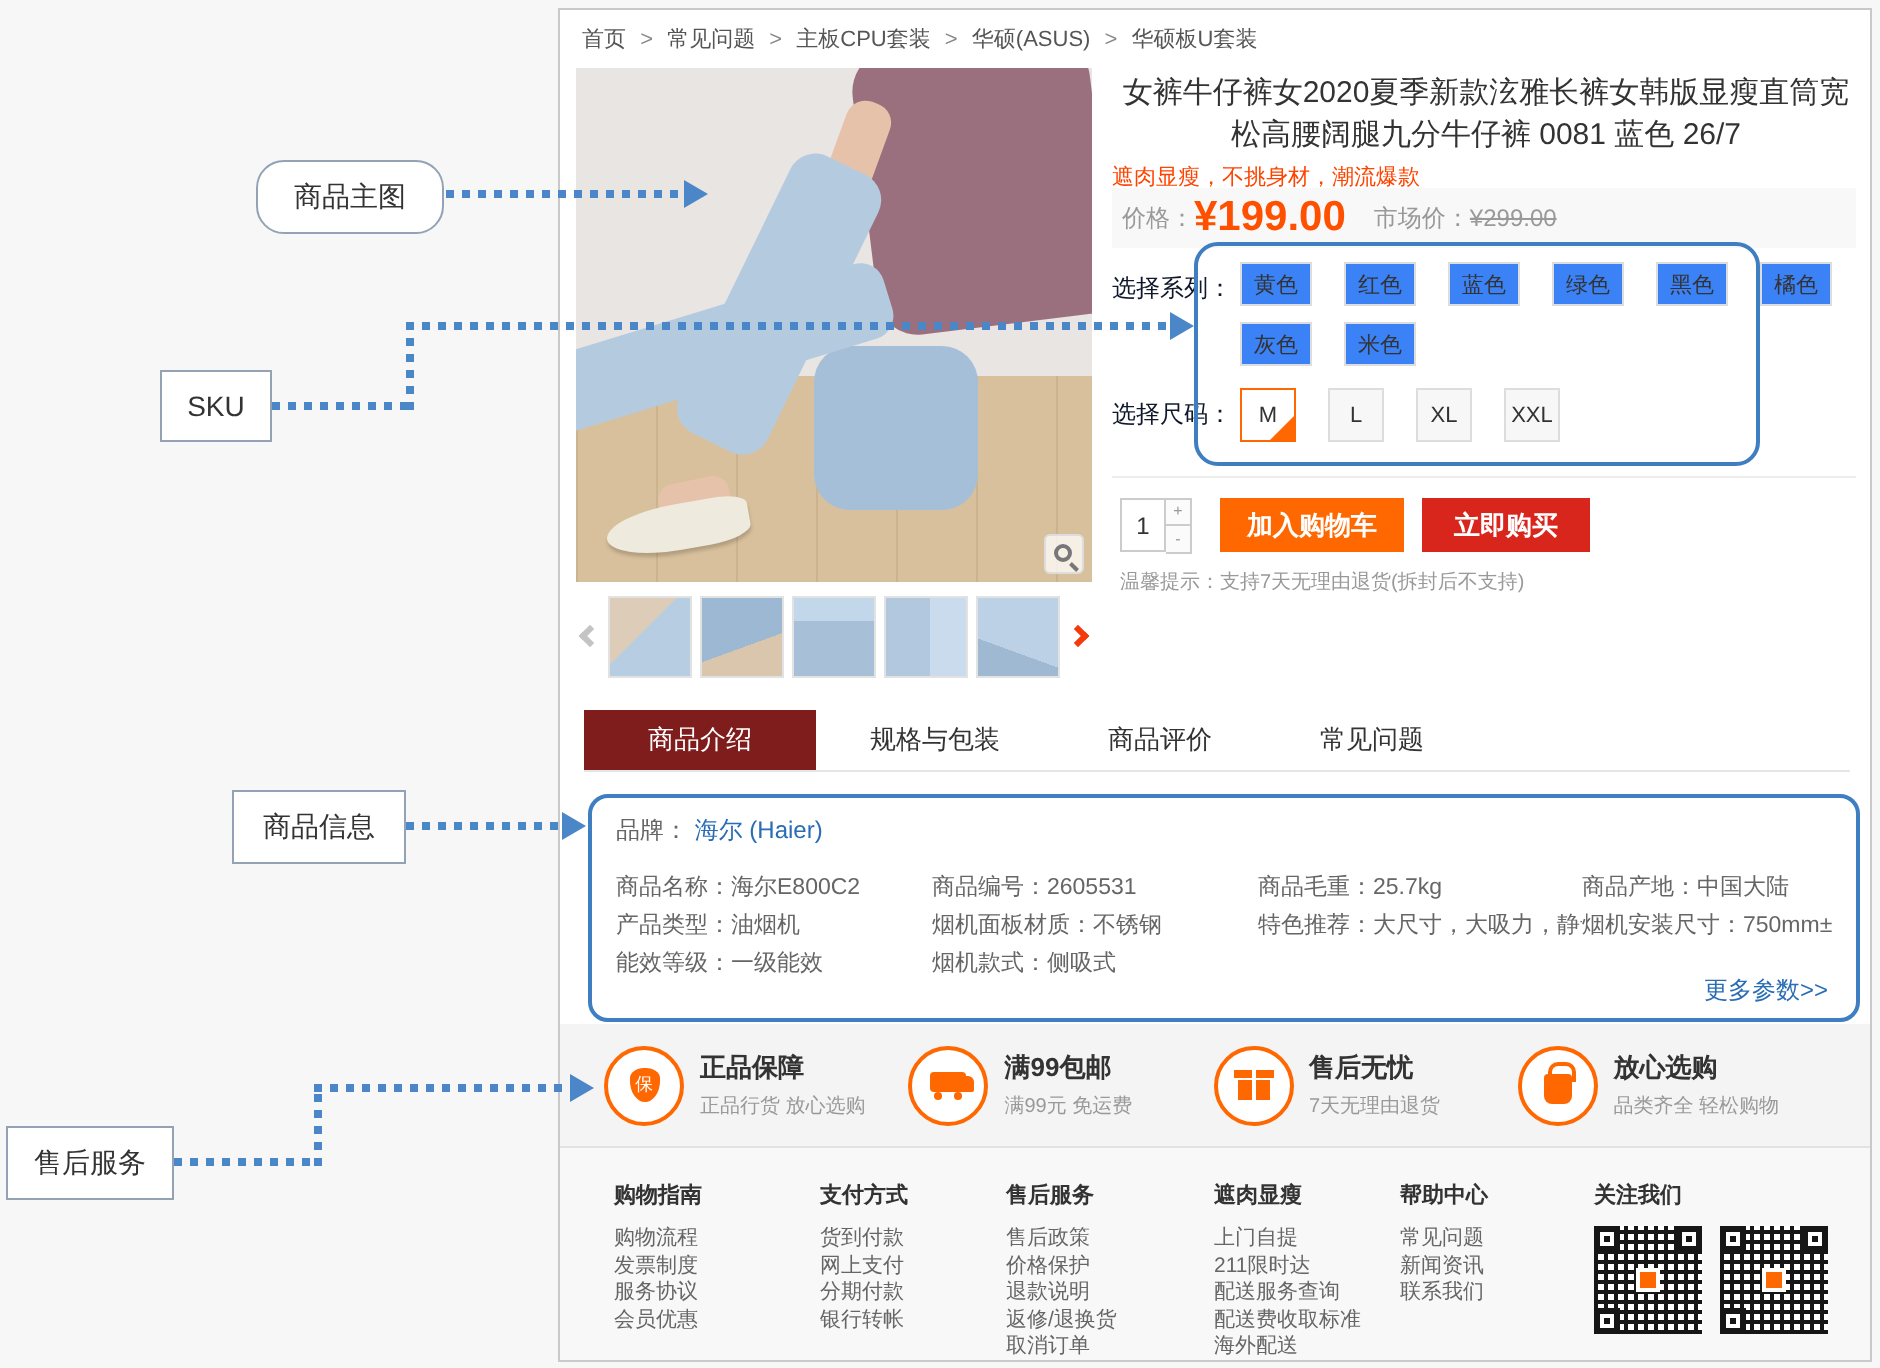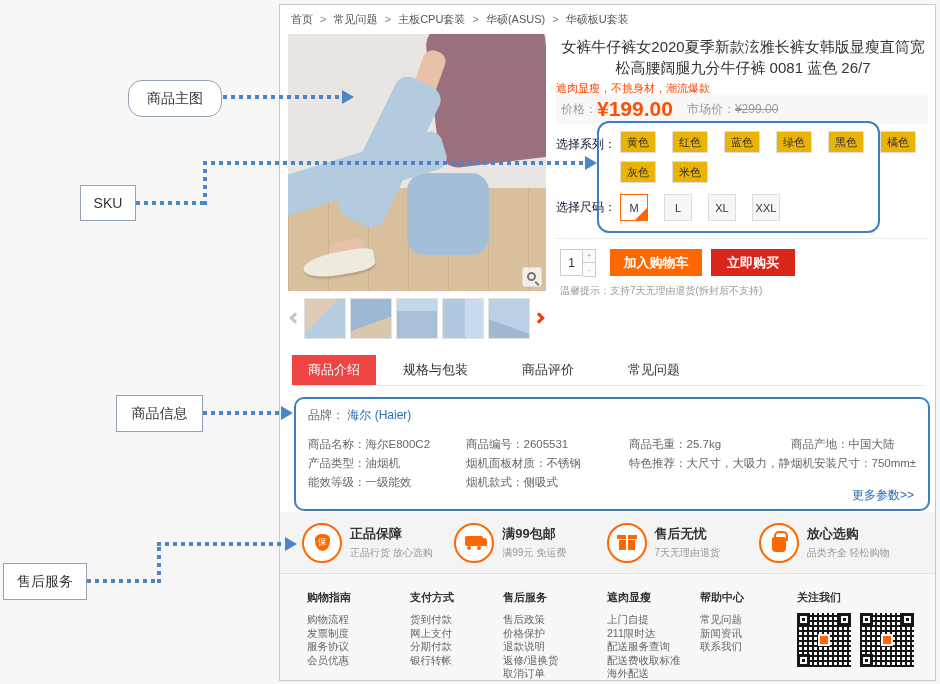--- a/index.html
+++ b/index.html
@@ -46,39 +46,39 @@
   .promo { position:absolute; left:0; top:47px; font-size:11px; color:#ff4400; }
   .price-row { position:absolute; left:0; top:60px; width:372px; height:30px; background:#f8f8f8; display:flex; align-items:center; padding-left:5px; }
   .plabel { font-size:12px; color:#999; }
   .price { font-size:21px; color:#ff5000; font-weight:700; margin-right:14px; }
   .market-val { font-size:12px; color:#999; text-decoration:line-through; }
   .sku-row { position:absolute; left:0; display:flex; }
   .sku-row.series { top:97px; }
   .sku-row.sizes { top:160px; }
   .sku-label { font-size:12px; color:#0f172a; margin-top:5px; white-space:nowrap; }
   .opts { display:flex; flex-wrap:wrap; gap:8px 16px; width:298px; margin-left:4px; }
-  .opt { width:36px; height:22px; background:#eab308; border:1px solid #ddd; font-size:11px; color:#333; cursor:pointer; }
+  .opt { width:36px; height:22px; background:#3b82f6; border:1px solid #ddd; font-size:11px; color:#333; cursor:pointer; }
   .size-opt { width:28px; height:27px; background:#f7f7f7; border:1px solid #ddd; font-size:11px; color:#333; cursor:pointer; position:relative; }
   .size-opt.selected { background:#fff; border:1px solid #ff6700; }
   .size-opt.selected::after { content:""; position:absolute; right:0; bottom:0; border:6px solid transparent; border-right-color:#ff6700; border-bottom-color:#ff6700; }
   .action-row { position:absolute; left:0; top:204px; width:372px; padding:10px 0 0 4px; border-top:1px solid #ececec; display:flex; align-items:flex-start; }
   .qty { display:flex; margin-right:14px; }
   .qty input { width:23px; height:27px; border:1px solid #ccc; text-align:center; font-size:12px; color:#333; }
   .step { display:flex; flex-direction:column; }
   .step button { width:13px; height:14px; font-size:8px; line-height:8px; color:#999; background:#fbfbfb; border:1px solid #ccc; border-left:none; cursor:pointer; padding:0; }
   .step button + button { border-top:none; }
   .btn { height:27px; border:none; color:#fff; font-size:13px; font-weight:700; cursor:pointer; }
   .btn.cart { width:92px; background:#ff6700; margin-right:9px; }
   .btn.buy  { width:84px; background:#d9261c; }
   .tip { position:absolute; left:4px; top:250px; font-size:10px; color:#999; }
 
   
   .tabbar { position:absolute; left:12px; top:350px; width:633px; height:31px; border-bottom:1px solid #e6e6e6; display:flex; align-items:stretch; }
   .tab { display:flex; align-items:center; padding:0 27px; font-size:13px; color:#333; cursor:pointer; }
-  .tab.active { background:#ef4444; color:#fff; padding:0 16px; }
+  .tab.active { background:#7f1d1d; color:#fff; padding:0 32px; }
 
   
   .info-panel { position:absolute; left:14px; top:392px; width:636px; height:114px; border:2px solid #3f7fc1; border-radius:10px; padding:8px 12px; background:#fff; }
   .brand-row { font-size:12px; color:#666; }
   .brand-row a { color:#2a6db5; text-decoration:none; cursor:pointer; }
   .info-grid { display:grid; grid-template-columns:158px 163px 162px 1fr; margin-top:11px; font-size:11.5px; color:#666; line-height:19px; }
   .cell { white-space:nowrap; overflow:hidden; }
   .more { position:absolute; right:14px; bottom:5px; font-size:12px; color:#2a6db5; text-decoration:none; cursor:pointer; }
 
   

